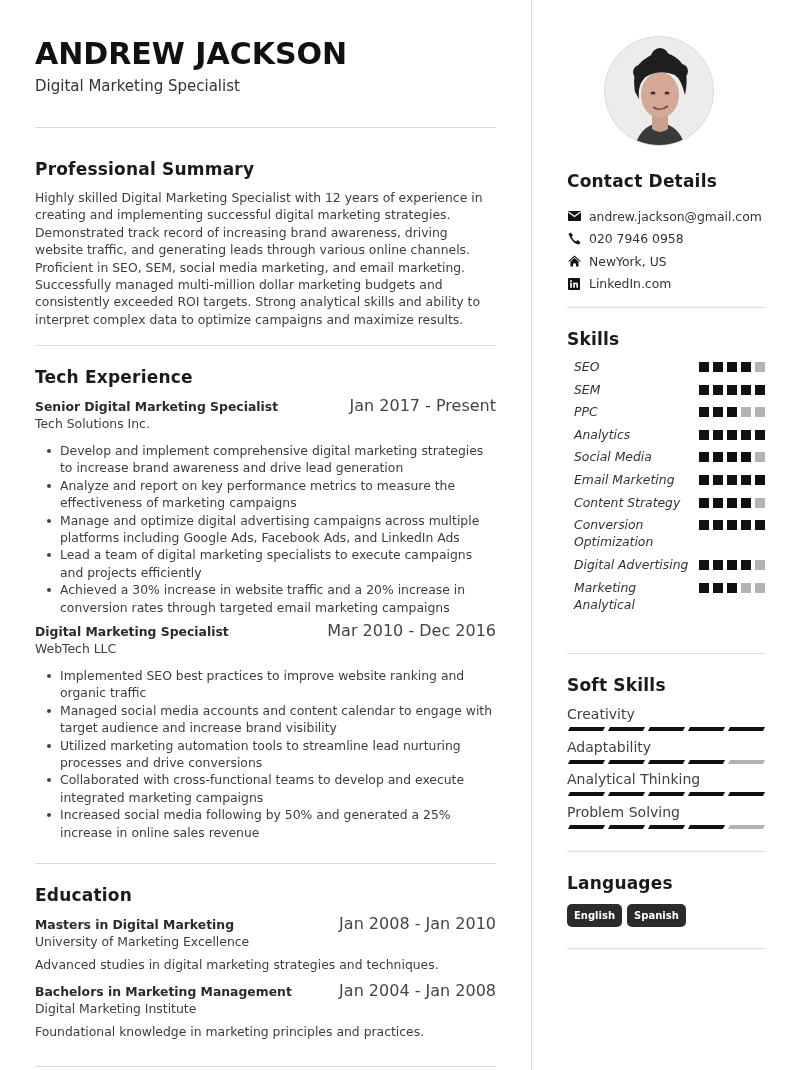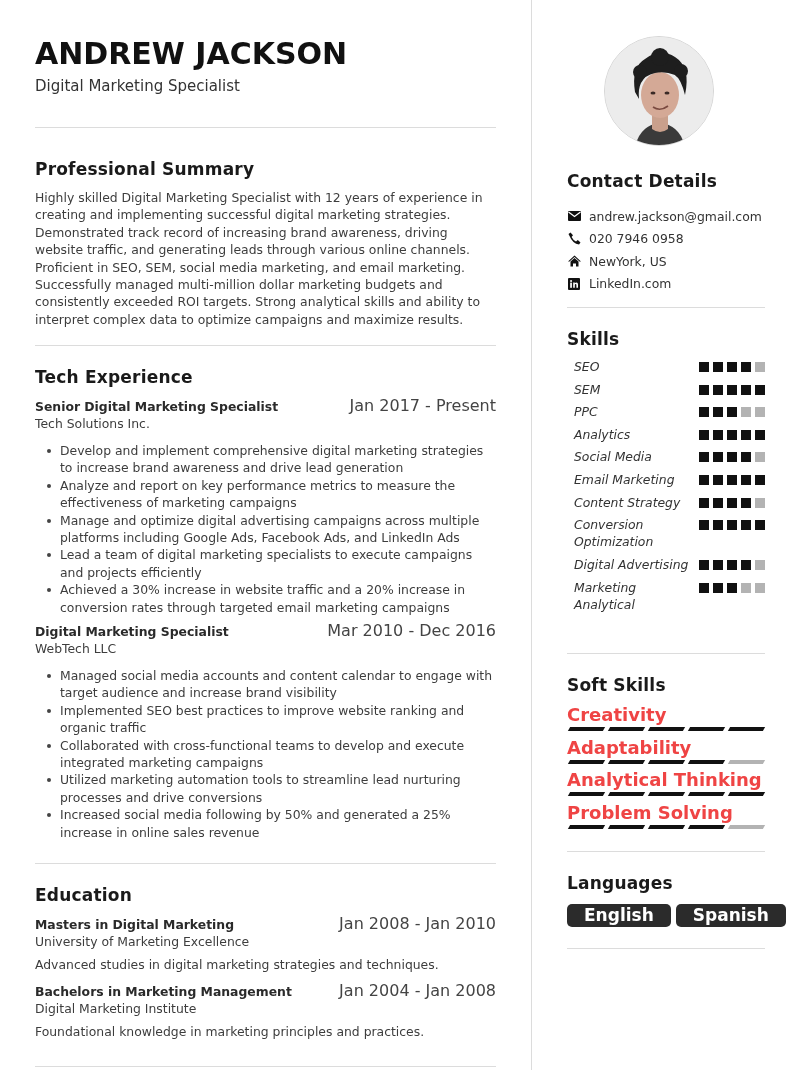--- a/index.html
+++ b/index.html
@@ -41,27 +41,27 @@
 
     .skills { position: absolute; left: 0; top: 358px; width: 198px; }
     .skill-row { display: flex; justify-content: flex-end; align-items: flex-start; margin-bottom: 5.4px; font-style: italic; }
     .skill-name { font-size: 12.4px; line-height: 17.2px; color: #333; width: 125px; }
     .dots { display: flex; gap: 4px; margin-top: 4px; }
     .dot { width: 10px; height: 10px; background: #111; }
     .dot.off { background: #b3b3b3; }
 
     .soft { position: absolute; left: 0; top: 706px; width: 198px; }
     .soft-item { margin-bottom: 0px; height: 32.5px; }
-    .soft-name { font-size: 18px; line-height: 17px; color: #ef4444; font-weight: bold; }
+    .soft-name { font-size: 14px; line-height: 17px; color: #404040; }
     .bars { display: flex; gap: 5px; margin-top: 4px; padding-left: 2px; }
     .bar { width: 35px; height: 4px; background: #111; transform: skewX(-30deg); }
     .bar.off { background: #b3b3b3; }
 
     .langs { position: absolute; left: 0; top: 904px; display: flex; gap: 5px; }
-    .lang { background: #2b2b2b; color: #fff; font-weight: bold; font-size: 17px; padding: 3px 17px; border-radius: 5px; line-height: 17px; }
+    .lang { background: #2b2b2b; color: #fff; font-weight: bold; font-size: 10px; padding: 3px 7px; border-radius: 5px; line-height: 17px; }
   </style>
 </head>
 <body>
 
 <div class="col-divider"></div>
 
 <div class="left">
   <div class="name">ANDREW JACKSON</div>
   <div class="role">Digital Marketing Specialist</div>
   <div class="hr" style="top:127px"></div>
@@ -87,24 +87,24 @@
     </ul>
   </div>
 
   <div class="job" style="top:622px">
     <div class="job-head">
       <span class="job-title">Digital Marketing Specialist</span>
       <span class="job-date">Mar 2010 - Dec 2016</span>
     </div>
     <div class="job-org">WebTech LLC</div>
     <ul class="bullets">
+      <li>Implemented SEO best practices to improve website ranking and organic traffic</li>
       <li>Managed social media accounts and content calendar to engage with target audience and increase brand visibility</li>
-      <li>Implemented SEO best practices to improve website ranking and organic traffic</li>
+      <li>Utilized marketing automation tools to streamline lead nurturing processes and drive conversions</li>
       <li>Collaborated with cross-functional teams to develop and execute integrated marketing campaigns</li>
-      <li>Utilized marketing automation tools to streamline lead nurturing processes and drive conversions</li>
       <li>Increased social media following by 50% and generated a 25% increase in online sales revenue</li>
     </ul>
   </div>
 
   <div class="hr" style="top:863px"></div>
 
   <div class="sec-title" style="top:884px">Education</div>
 
   <div class="job" style="top:915px">
     <div class="job-head">

